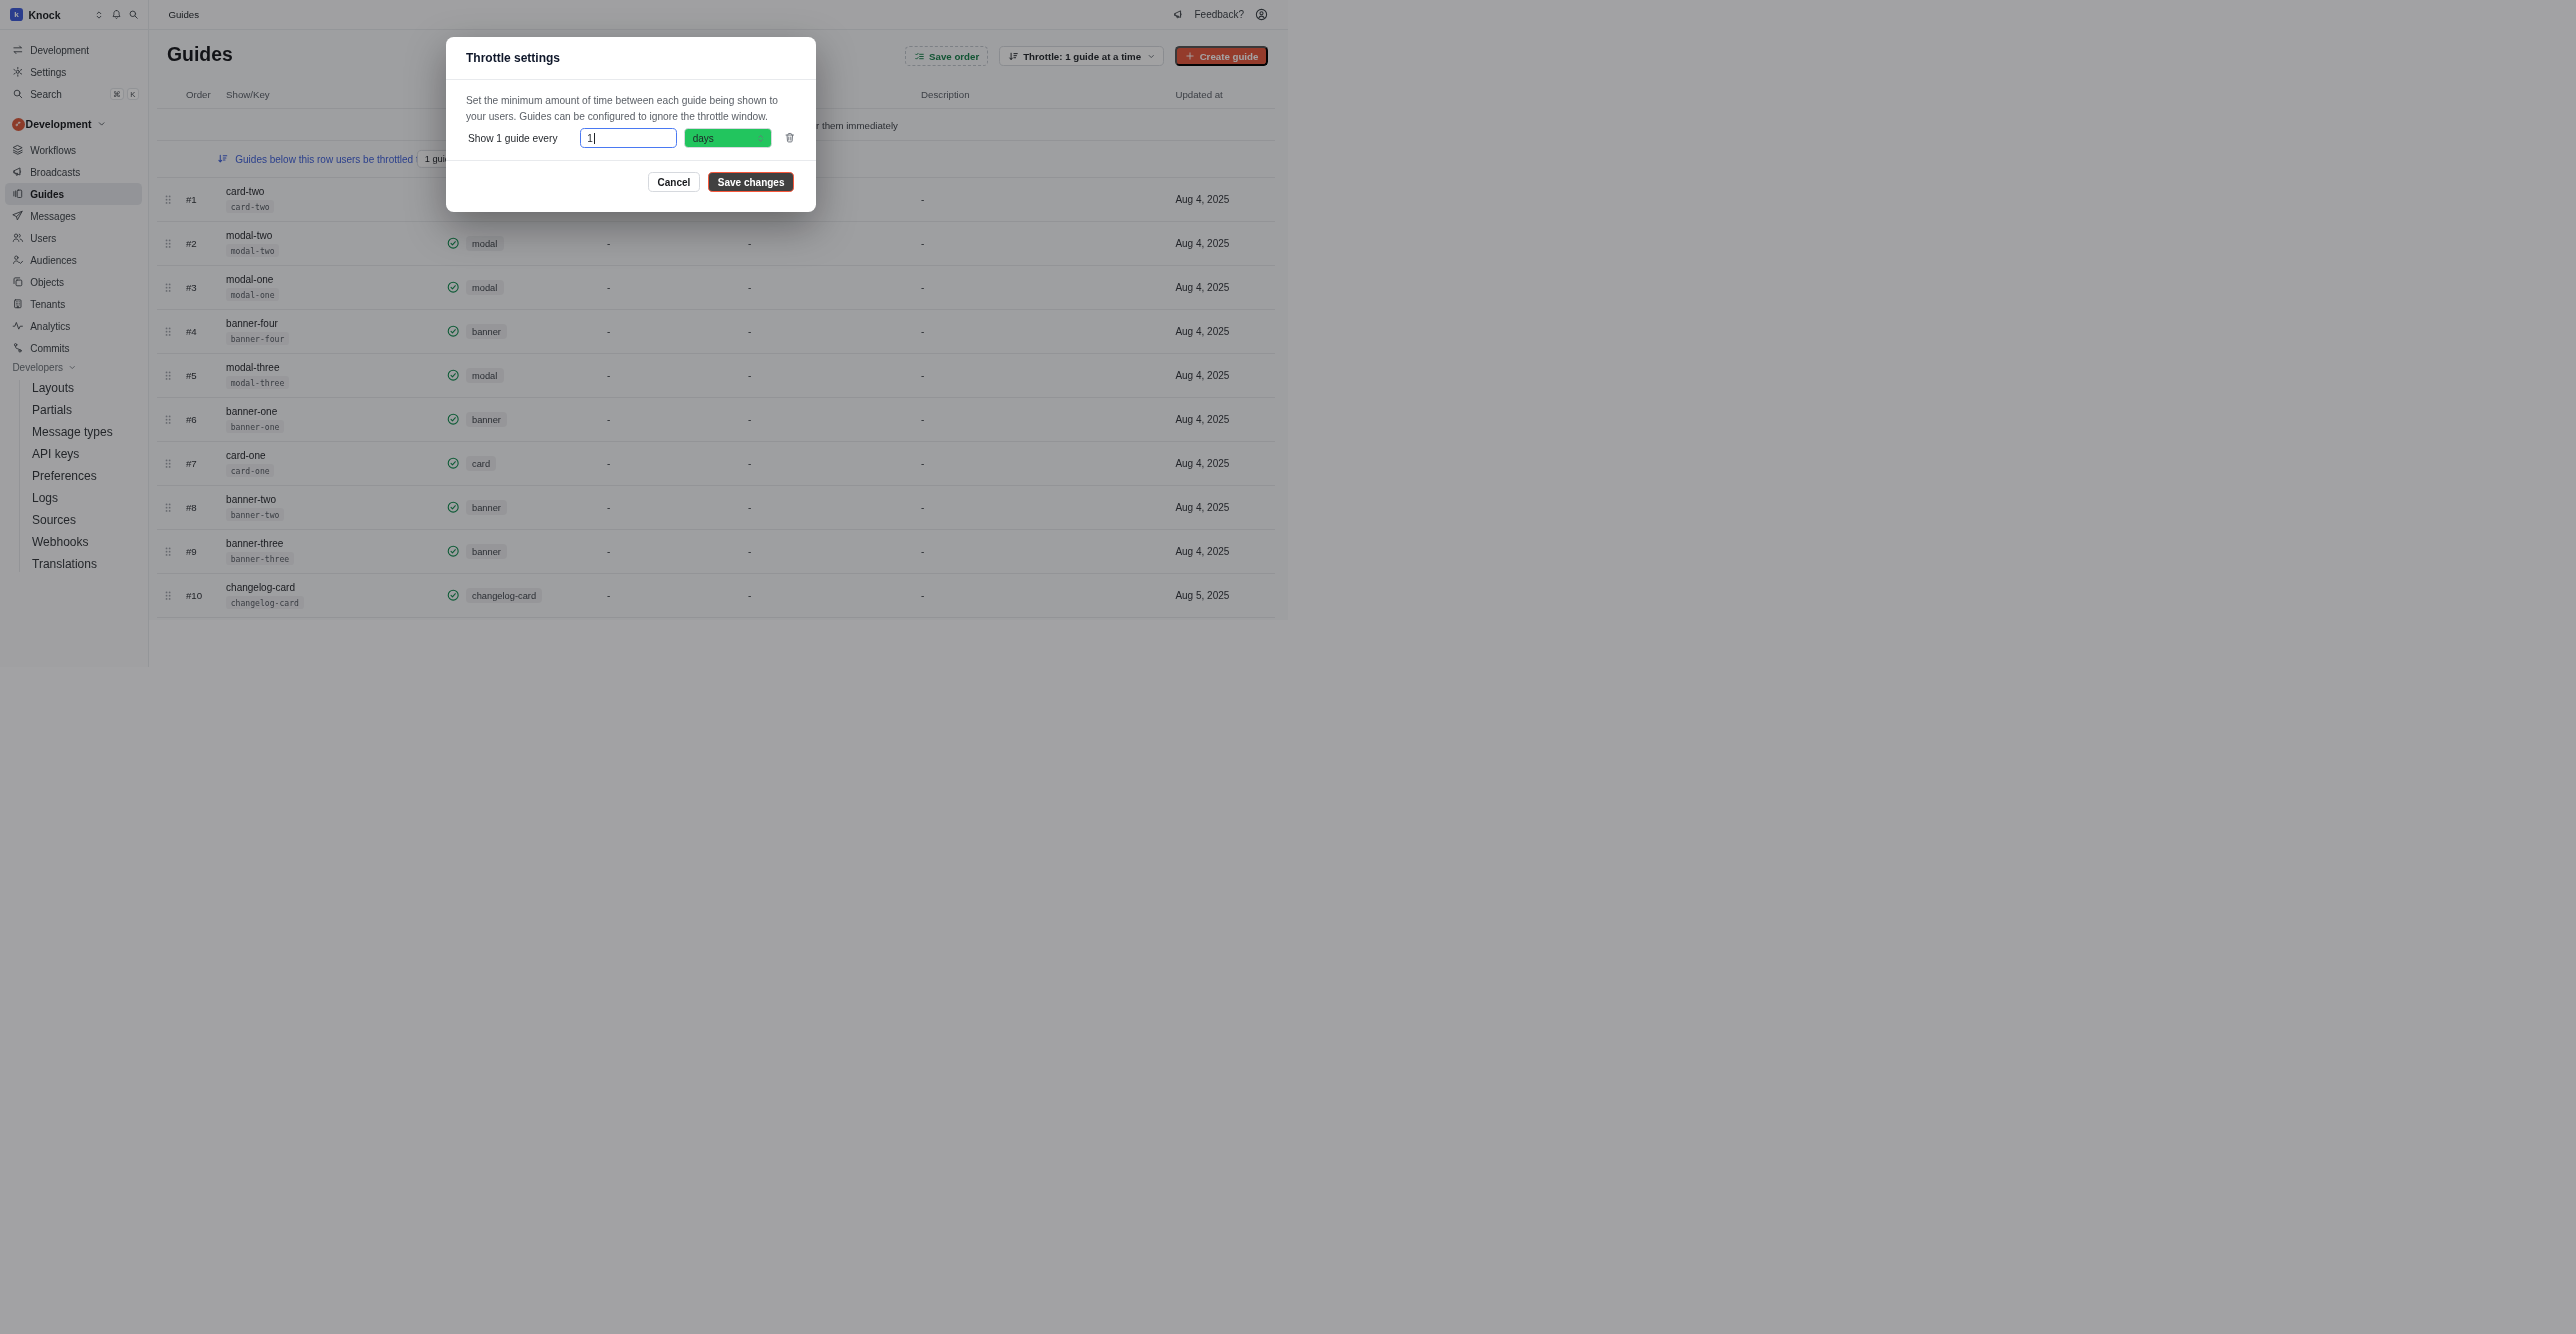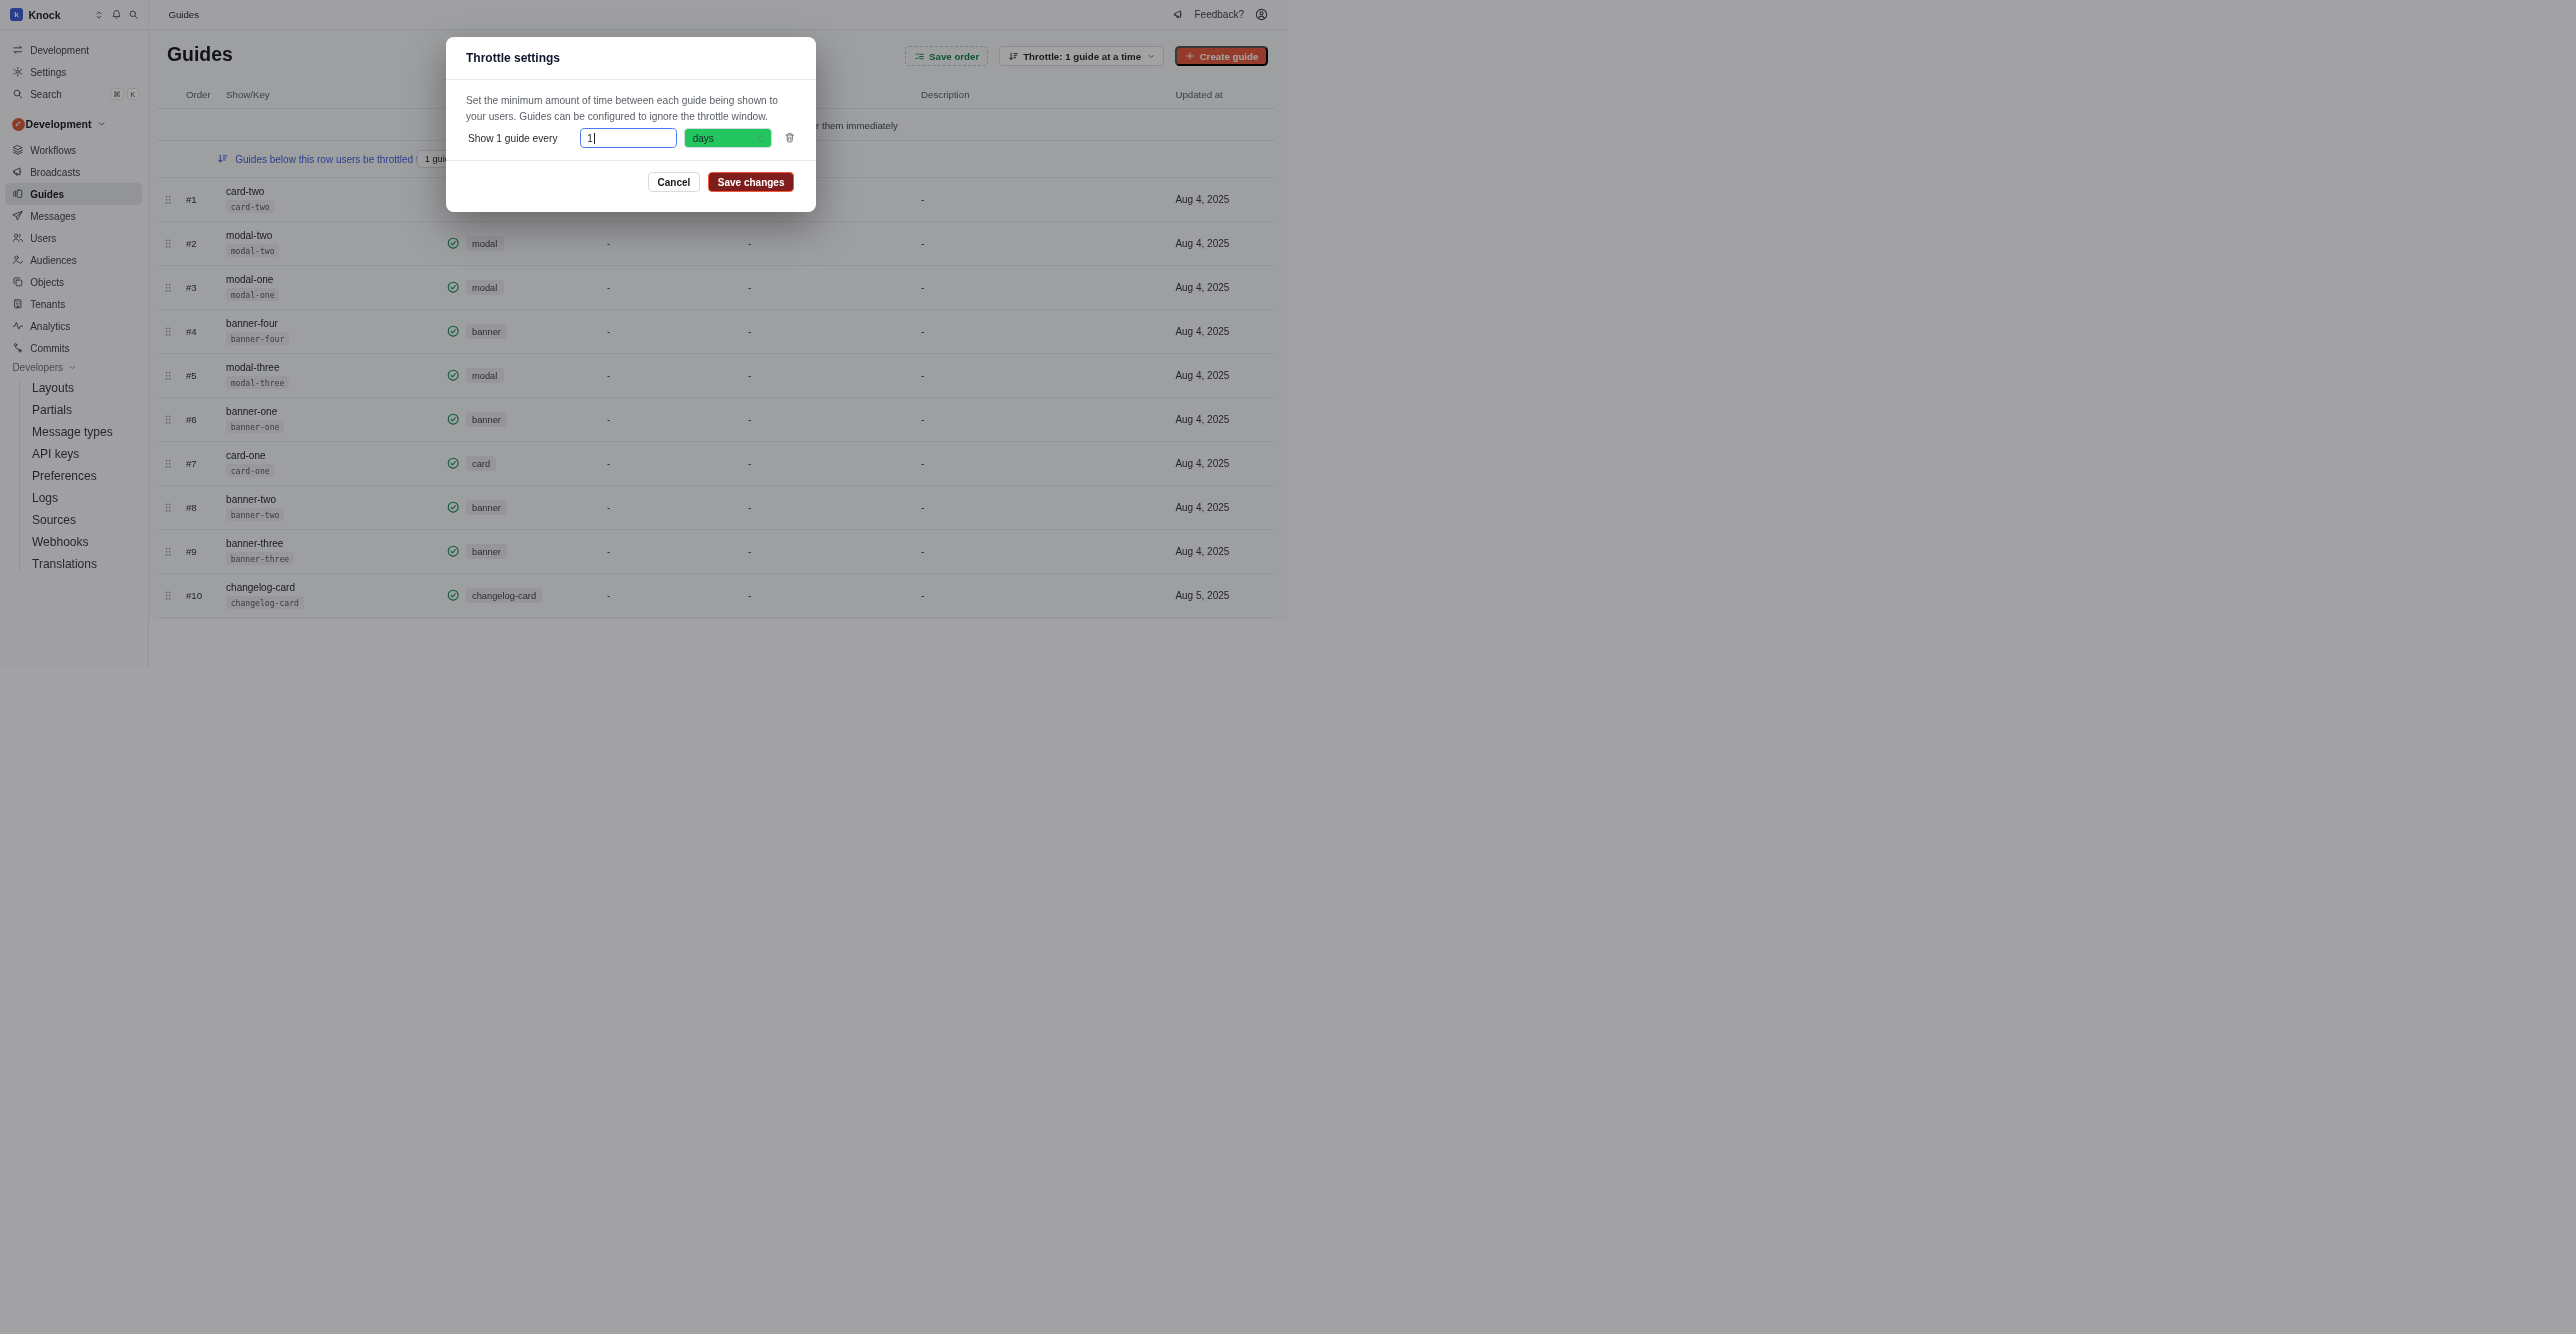--- a/index.html
+++ b/index.html
@@ -167,21 +167,21 @@
     background:#22c55e; cursor:pointer;
   }
   .m-select .chevs { margin-left:auto; color:#6C727A; }
   .m-trash { margin-left:12.4px; color:#6C727A; cursor:pointer; }
   .m-foot {
     margin-top:12.4px; border-top:0.8px solid #E8EAED; padding:11px 22px 0;
     display:flex; justify-content:flex-end; gap:8.5px;
   }
   .m-btn { height:20px; border-radius:4.6px; font-size:10px; font-weight:600; display:inline-flex; align-items:center; padding:0 8.5px; cursor:pointer; }
   .m-cancel { background:#fff; border:0.8px solid #D6D9DE; color:#17191D; }
-  .m-save { background:#7f1d1d; border:0.8px solid #F8573B; color:#FFFFFF; }
+  .m-save { background:#404040; border:0.8px solid #F8573B; color:#FFFFFF; }
 </style>
 </head>
 <body>
 
 <aside class="sidebar">
   <div class="ws-header">
     <span class="ws-logo">k</span>
     <span class="ws-name">Knock</span>
     <span class="ws-icons">
       <span class="ic">

